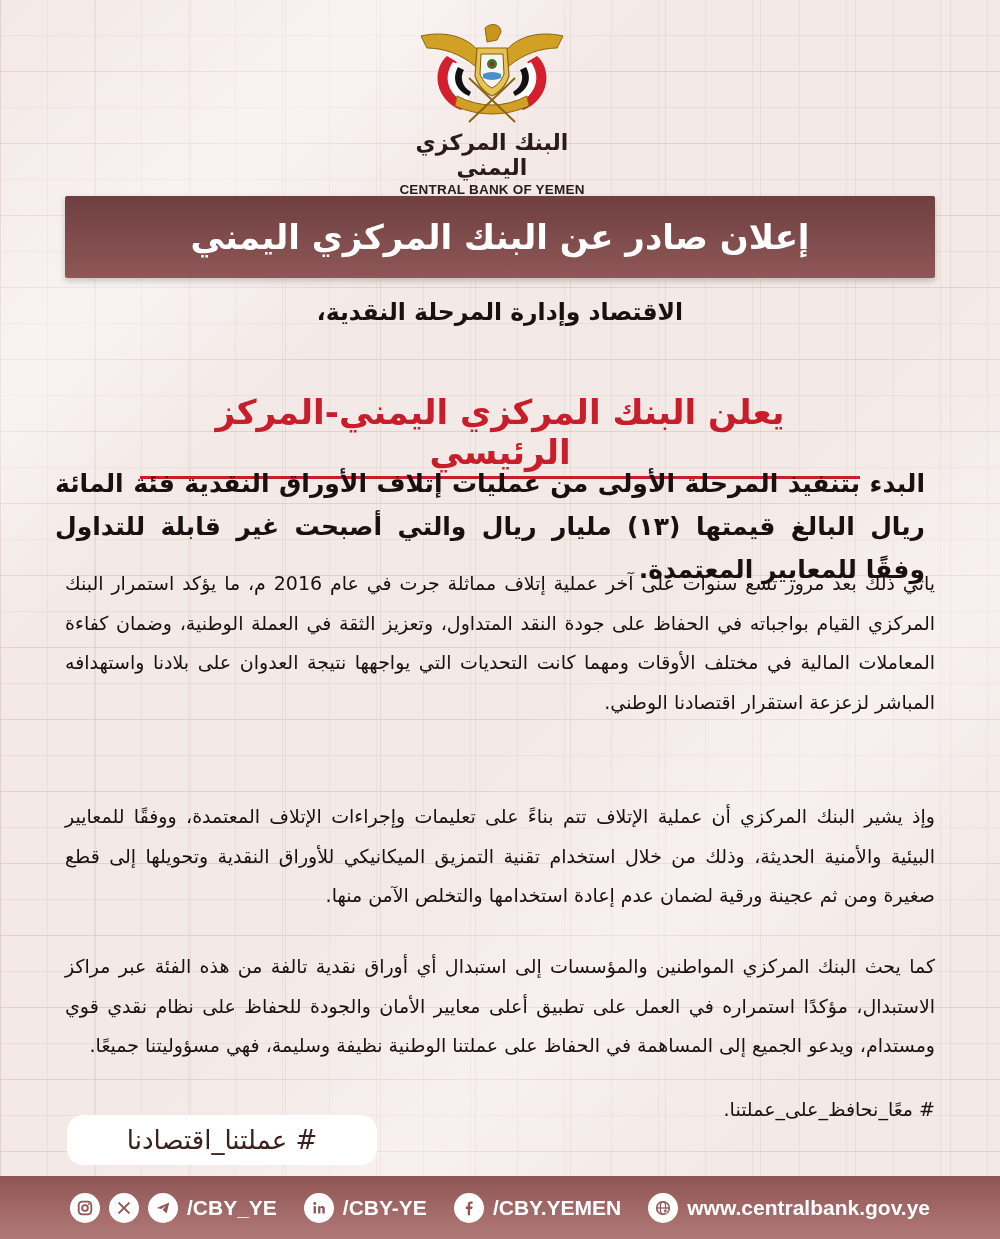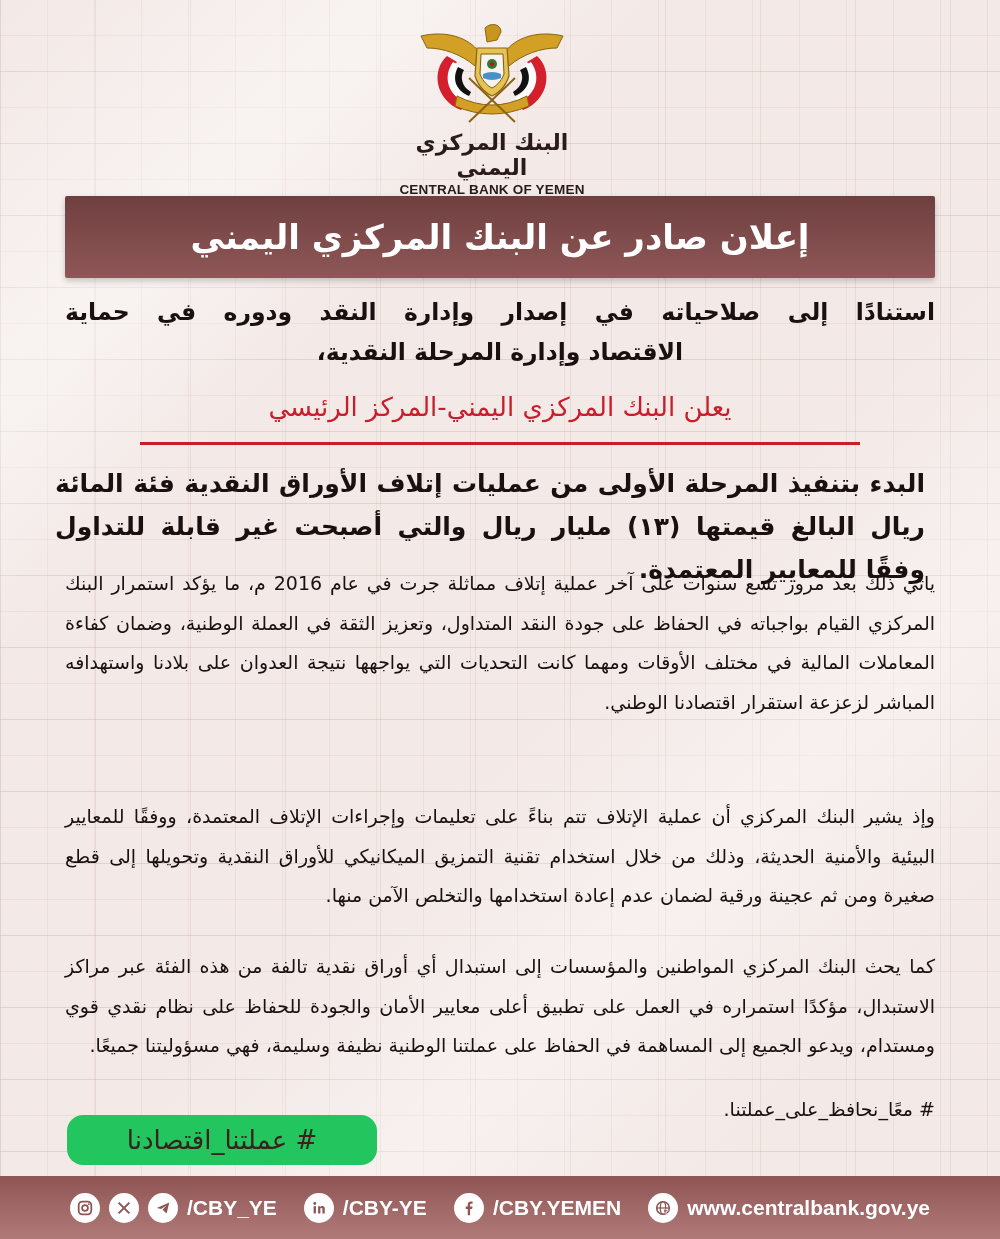--- a/index.html
+++ b/index.html
@@ -34,33 +34,33 @@
     }
     .title-banner span { color: #fff; font-weight: bold; font-size: 34px; direction: rtl; }
 
     .rtl { direction: rtl; text-align: justify; text-align-last: right; }
 
     .intro { position: absolute; left: 65px; top: 292px; width: 870px; font-weight: bold; font-size: 23.5px; line-height: 40px; direction: rtl; color: #1a1010; }
     .intro .l1 { text-align: justify; text-align-last: justify; }
     .intro .l2 { text-align: center; }
 
     .announce { position: absolute; left: 140px; top: 392px; width: 720px; text-align: center; }
-    .announce span { display: inline-block; font-weight: normal; font-size: 26px; color: #c81e2b; direction: rtl; padding-bottom: 20px; border-bottom: 3px solid #c81e2b; width: 720px; }
+    .announce span { display: inline-block; font-weight: bold; font-size: 34px; color: #c81e2b; direction: rtl; padding-bottom: 4px; border-bottom: 3px solid #c81e2b; width: 720px; }
 
     .lead { position: absolute; left: 55px; top: 462px; width: 870px; font-weight: bold; font-size: 25px; line-height: 43px; color: #1a1010; }
 
     .para { position: absolute; left: 65px; width: 870px; font-size: 19px; line-height: 39.5px; color: #1a1010; }
     .p1 { top: 564px; }
     .p2 { top: 797px; }
     .p3 { top: 947px; }
     .p4-tag { position: absolute; right: 65px; top: 1098px; font-size: 19px; direction: rtl; color: #1a1010; }
 
     .hashtag-pill {
       position: absolute; left: 67px; top: 1115px; width: 310px; height: 50px;
-      background: #22c55e; border-radius: 16px;
+      background: #ffffff; border-radius: 16px;
       display: flex; align-items: center; justify-content: center;
     }
     .hashtag-pill span { font-size: 26px; color: #3b2020; direction: rtl; }
 
     
     .footer {
       position: absolute; left: 0; top: 1176px; width: 1000px; height: 63px;
       background: linear-gradient(180deg, #8f5555 0%, #b07a78 100%);
       display: flex; align-items: center; justify-content: center; gap: 9px;
       font-family: "Liberation Sans", sans-serif; color: #fff; font-weight: bold; font-size: 21px;
@@ -101,21 +101,20 @@
     </svg>
     <div class="bank-ar">البنك المركزي اليمني</div>
     <div class="bank-en">CENTRAL BANK OF YEMEN</div>
   </div>
 
   <div class="title-banner">
     <span>إعلان صادر عن البنك المركزي اليمني</span>
   </div>
 
   <div class="intro">
-    <div class="l1">استنادًا إلى صلاحياته في إصدار وإدارة النقد ودوره في حماية</div>
     <div class="l2">الاقتصاد وإدارة المرحلة النقدية،</div>
   </div>
 
   <div class="announce">
     <span>يعلن البنك المركزي اليمني-المركز الرئيسي</span>
   </div>
 
   <div class="lead rtl">البدء بتنفيذ المرحلة الأولى من عمليات إتلاف الأوراق النقدية فئة المائة ريال البالغ قيمتها (١٣) مليار ريال والتي أصبحت غير قابلة للتداول وفقًا للمعايير المعتمدة.</div>
 
   <div class="para p1 rtl">ياتي ذلك بعد مرور تسع سنوات على آخر عملية إتلاف مماثلة جرت في عام 2016 م، ما يؤكد استمرار البنك المركزي القيام بواجباته في الحفاظ على جودة النقد المتداول، وتعزيز الثقة في العملة الوطنية، وضمان كفاءة المعاملات المالية في مختلف الأوقات ومهما كانت التحديات التي يواجهها نتيجة العدوان على بلادنا واستهدافه المباشر  لزعزعة استقرار اقتصادنا الوطني.</div>

